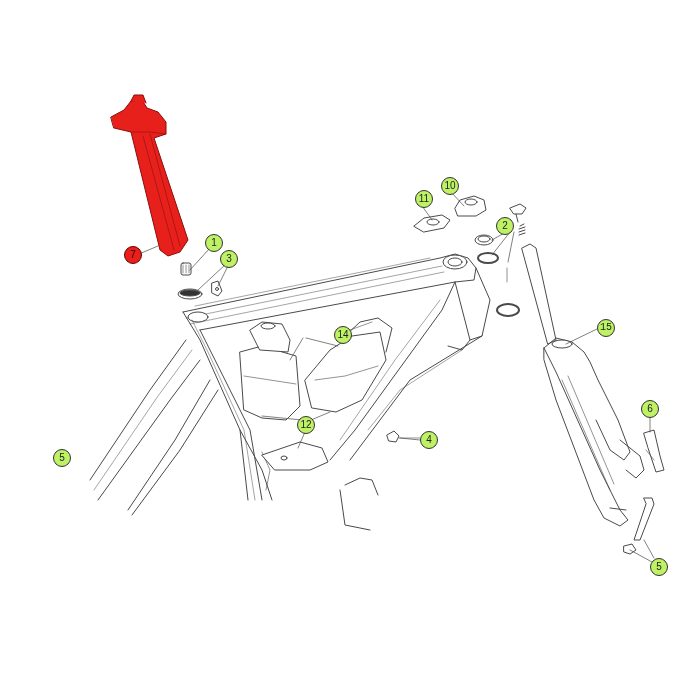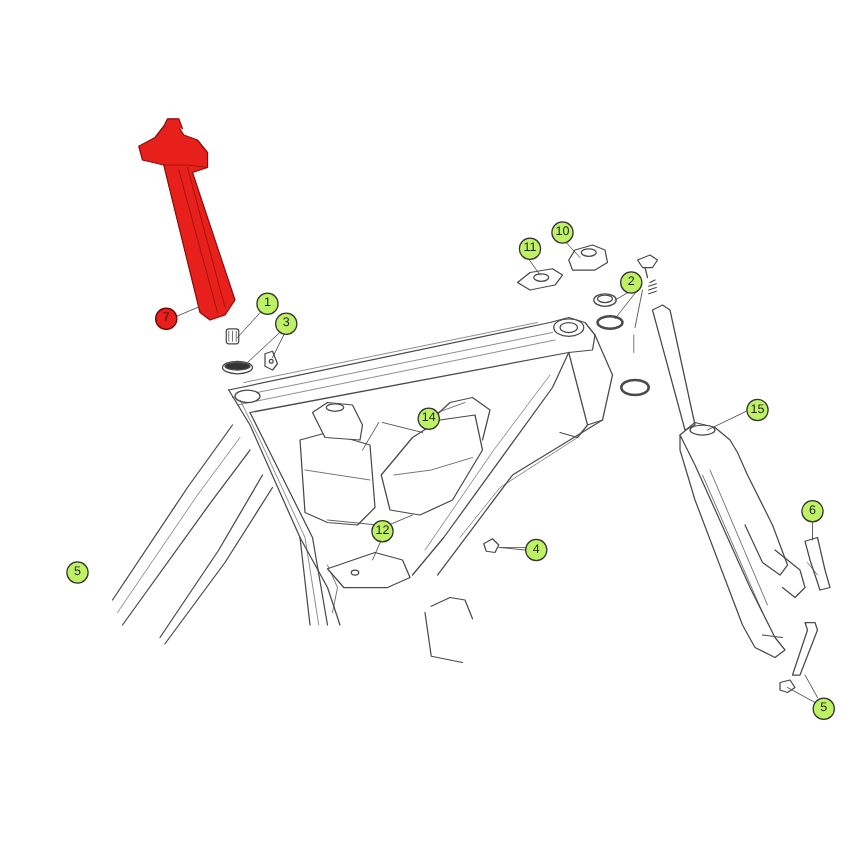--- a/index.html
+++ b/index.html
@@ -163,13 +163,13 @@
 <div class="callout" style="left:220px;top:250px;">3</div>
 <div class="callout" style="left:420px;top:431px;">4</div>
 <div class="callout" style="left:53px;top:449px;">5</div>
 <div class="callout" style="left:650px;top:558px;">5</div>
 <div class="callout" style="left:641px;top:400px;">6</div>
 <div class="callout active" style="left:124px;top:246px;">7</div>
 <div class="callout" style="left:441px;top:177px;">10</div>
 <div class="callout" style="left:403px;top:190px;margin-left:12px;">11</div>
 <div class="callout" style="left:297px;top:416px;">12</div>
 <div class="callout" style="left:302px;top:326px;margin-left:32px;">14</div>
-<div class="callout" style="left:597px;top:319px;">15</div>
+<div class="callout" style="left:597px;top:319px;font-family:Liberation Mono, monospace;">15</div>
 
 </body></html>

